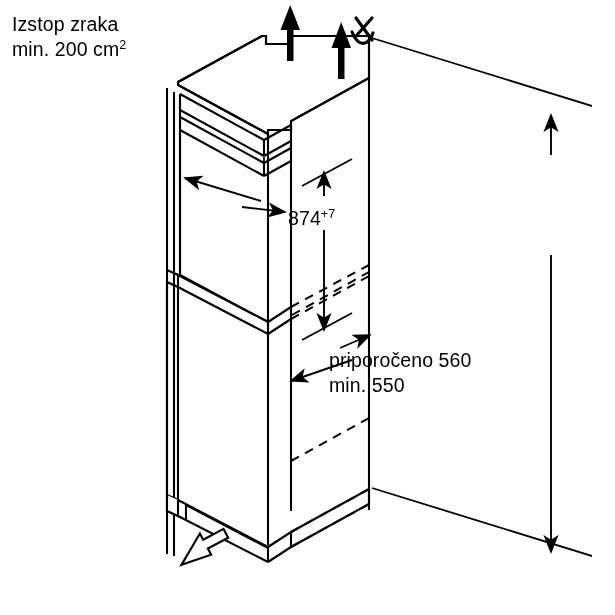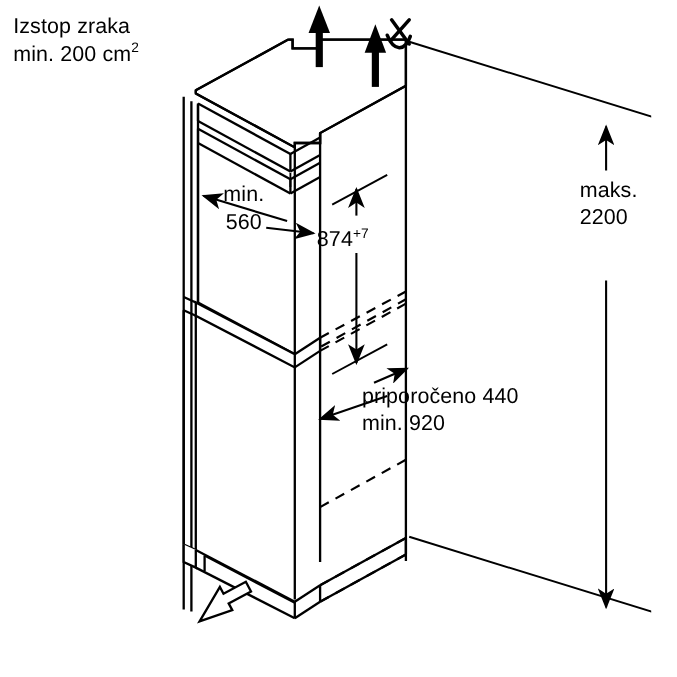--- a/index.html
+++ b/index.html
@@ -198,25 +198,21 @@
       <path d="M551,255 L551,552" marker-end="url(#ah)"></path>
       <path d="M372,38 L605,110" stroke-width="1.8"></path>
       <path d="M372,488 L605,560" stroke-width="1.8"></path>
     </g>
   </svg>
 
   <div class="lbl" id="label-air-outlet"><span>Izstop zraka</span>
 <span>min. 200 cm</span><span class="sup">2</span></div>
 
 
-  <div class="lbl" id="label-niche-width"><span>min.</span>
-<span>560</span></div>
 
   <div class="lbl" id="label-niche-height"><span>874</span><span class="sup">+7</span></div>
 
-  <div class="lbl" id="label-depth"><span>priporočeno 440</span>
-<span>min. 920</span></div>
-
-  <div class="lbl" id="label-max-height"><span>maks.</span>
-<span>2200</span></div>
+  <div class="lbl" id="label-depth"><span>priporočeno 560</span>
+<span>min. 550</span></div>
+
 
 
 </div>
 
 </body></html>

